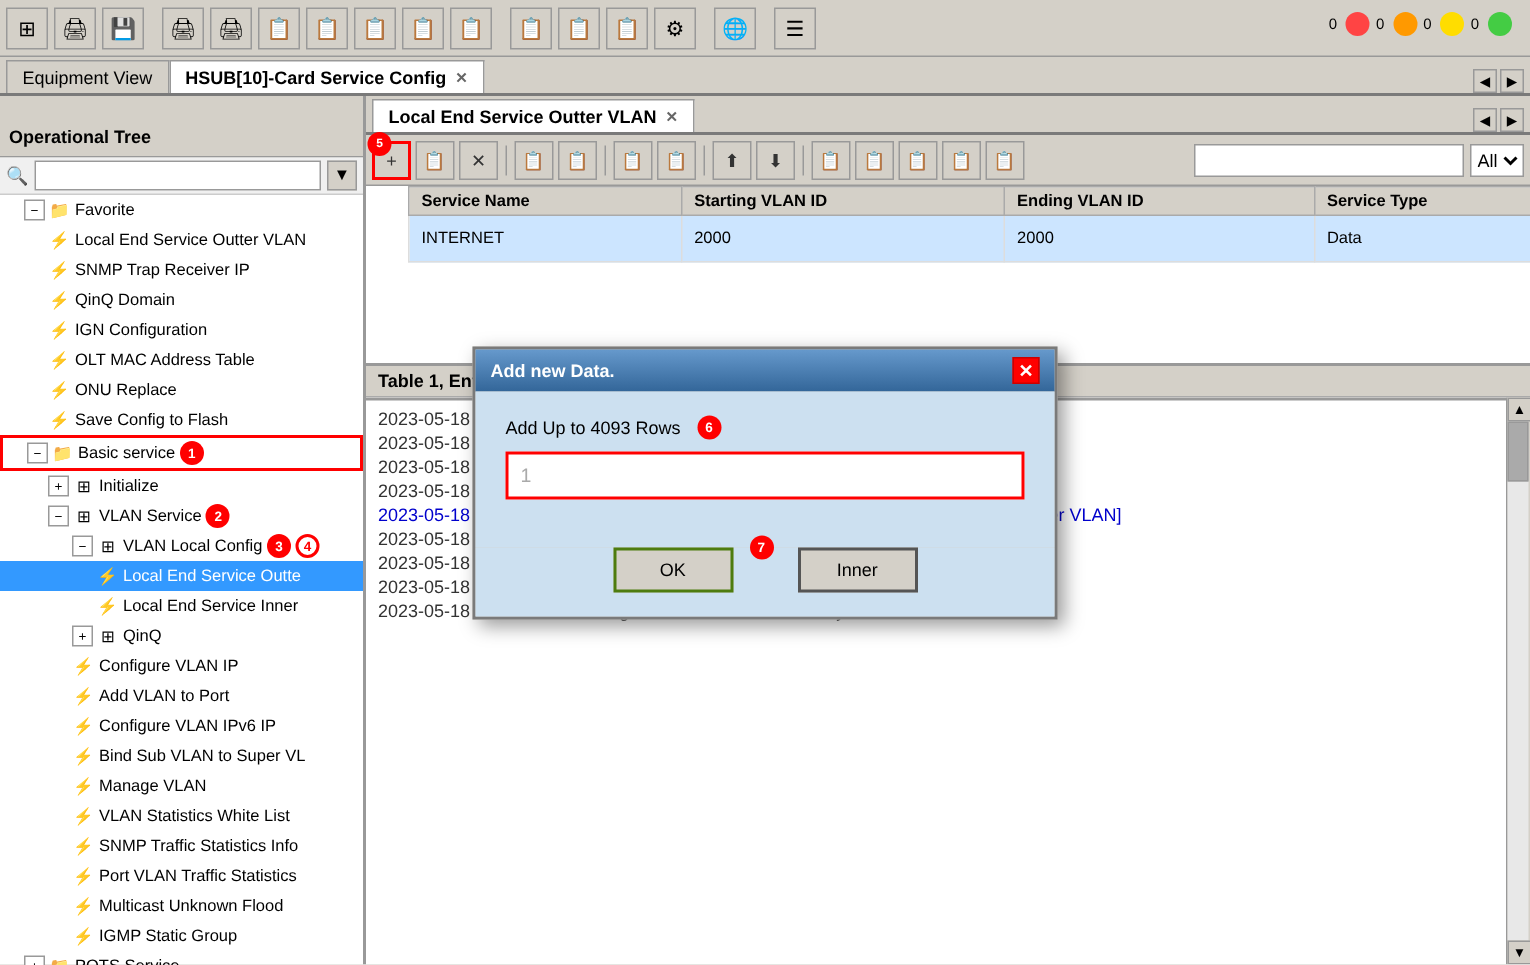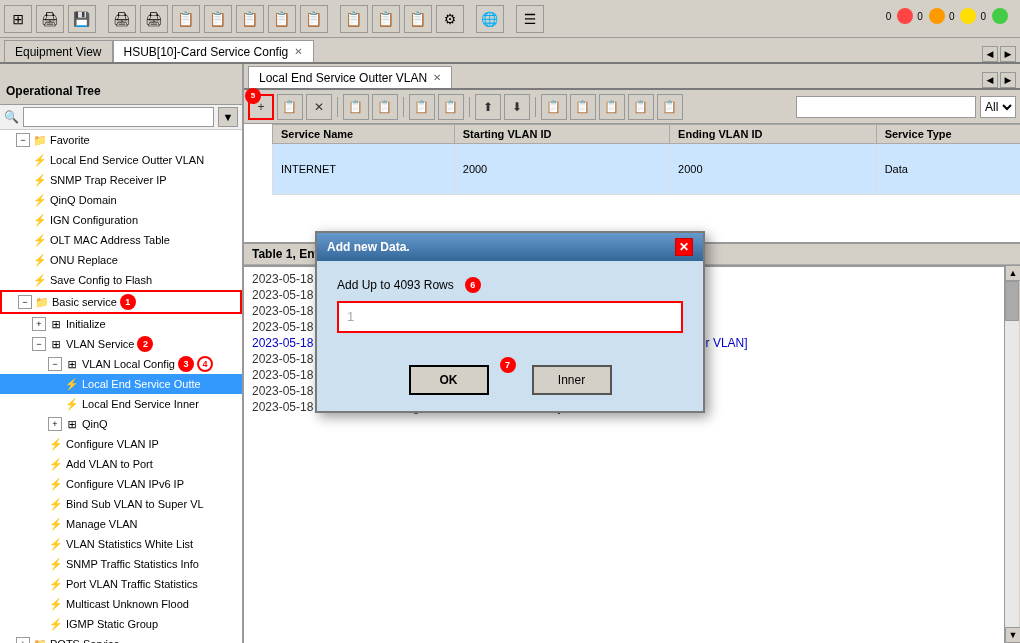--- a/index.html
+++ b/index.html
@@ -39,21 +39,21 @@
       padding: 0 10px;
       border: 1px solid #999;
       border-bottom: none;
       background: #d4d0c8;
       display: flex; align-items: center; gap: 6px;
       cursor: pointer;
       font-size: 11px;
     }
     .tab.active {
       background: #ffffff;
-      font-weight: normal;
+      font-weight: bold;
       z-index: 1;
       margin-top: 36px;
     }
     .tab-close { font-size: 10px; color: #666; cursor: pointer; }
 
     
     .main-layout {
       display: flex;
       height: calc(643px - 38px - 26px);
     }
@@ -217,21 +217,21 @@
       background: #d4d0c8;
       border: 1px solid #aaa;
       padding: 3px 8px;
       text-align: left;
       font-size: 11px;
       font-weight: bold;
       white-space: nowrap;
     }
     table td {
       border: 1px solid #ddd;
-      padding: 19px 8px;
+      padding: 9px 8px;
       font-size: 11px;
       white-space: nowrap;
     }
     tr.row-selected td { background: #cce5ff; }
 
     
     .log-area {
       flex: 1;
       overflow-y: auto;
       background: white;
@@ -319,22 +319,21 @@
     .dialog-btn {
       width: 80px;
       height: 30px;
       border: 2px solid #555;
       background: #d4d0c8;
       font-size: 12px;
       cursor: pointer;
       display: flex; align-items: center; justify-content: center;
     }
     .dialog-btn.ok-btn {
-      border: 2px solid #000000;
-      font-weight: bold;
+      border: 2px solid #4d7c0f;
     }
 
     
     .win-btns {
       display: flex; align-items: center; gap: 4px;
       position: absolute;
       top: 8px;
       right: 12px;
     }
     .win-btn {

